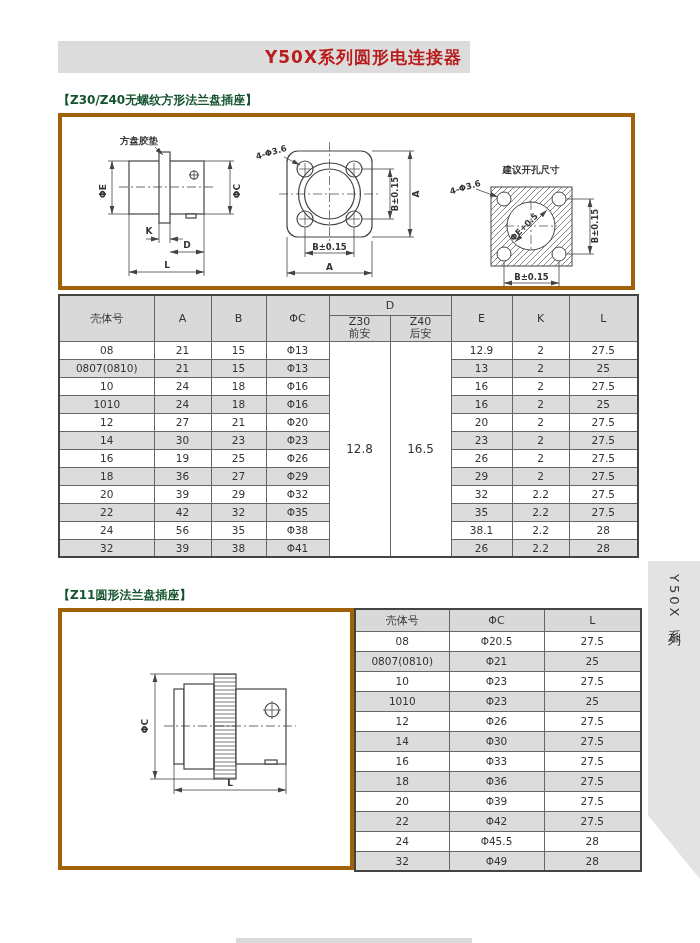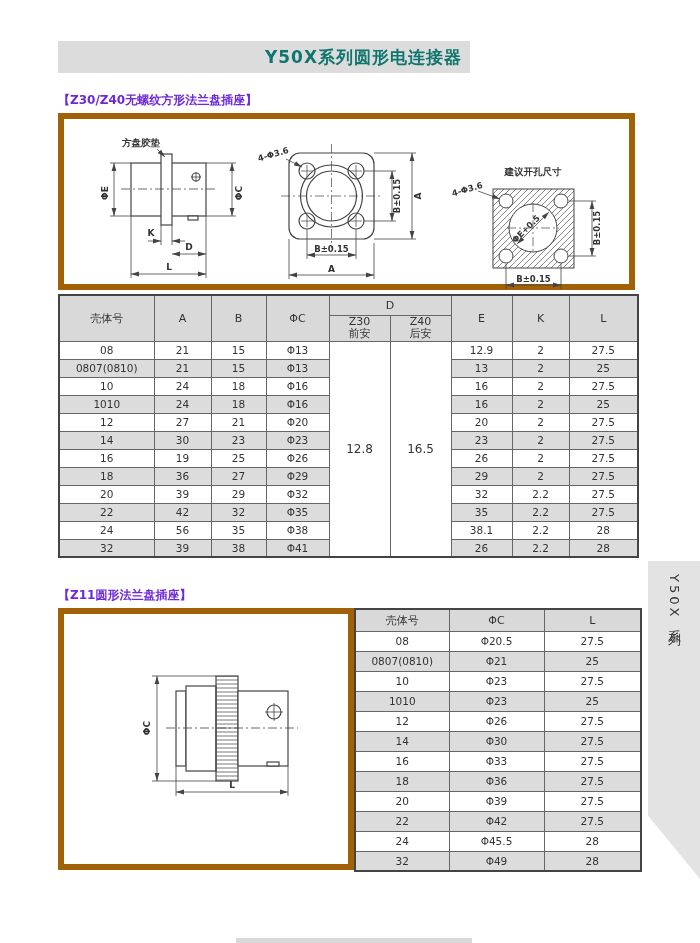--- a/index.html
+++ b/index.html
@@ -1,27 +1,27 @@
 <!DOCTYPE html>
 <html><head>
 <meta charset="utf-8">
 <style>
   * { margin:0; padding:0; box-sizing:border-box; }
   html,body { width:700px; height:943px; background:#ffffff; font-family:"DejaVu Sans", sans-serif; color:#333; }
   .page { position:relative; width:700px; height:943px; background:#fff; overflow:hidden; }
 
   .title-banner { position:absolute; left:58px; top:41px; width:412px; height:32px; background:#dcdcdc;
     display:flex; align-items:center; justify-content:flex-end; padding-right:8px;
-    font-size:17px; font-weight:bold; color:#0f766e; letter-spacing:1px; }
-
-  .sec-heading { position:absolute; left:58px; font-size:12px; font-weight:bold; color:#6d28d9; }
+    font-size:17px; font-weight:bold; color:#b91c1c; letter-spacing:1px; }
+
+  .sec-heading { position:absolute; left:58px; font-size:12px; font-weight:bold; color:#14532d; }
   #sec1-heading { top:92px; }
   #sec2-heading { top:587px; }
 
-  .draw-box { position:absolute; border:6px solid #a16207; background:#fff; }
+  .draw-box { position:absolute; border:4px solid #a16207; background:#fff; }
   #draw1 { left:58px; top:113px; width:577px; height:177px; }
   #draw2 { left:58px; top:608px; width:296px; height:262px; }
 
   table { border-collapse:collapse; table-layout:fixed; }
   th, td { border:1px solid #666; text-align:center; vertical-align:middle; overflow:hidden; white-space:nowrap; }
   th { background:#d9d9d9; font-weight:normal; font-size:11px; color:#333; }
   td { font-size:10.5px; color:#333; background:#fff; }
 
   #table1 { position:absolute; left:58px; top:294px; width:579px; border:2px solid #444; }
   #table1 thead tr:first-child th { height:20px; }

